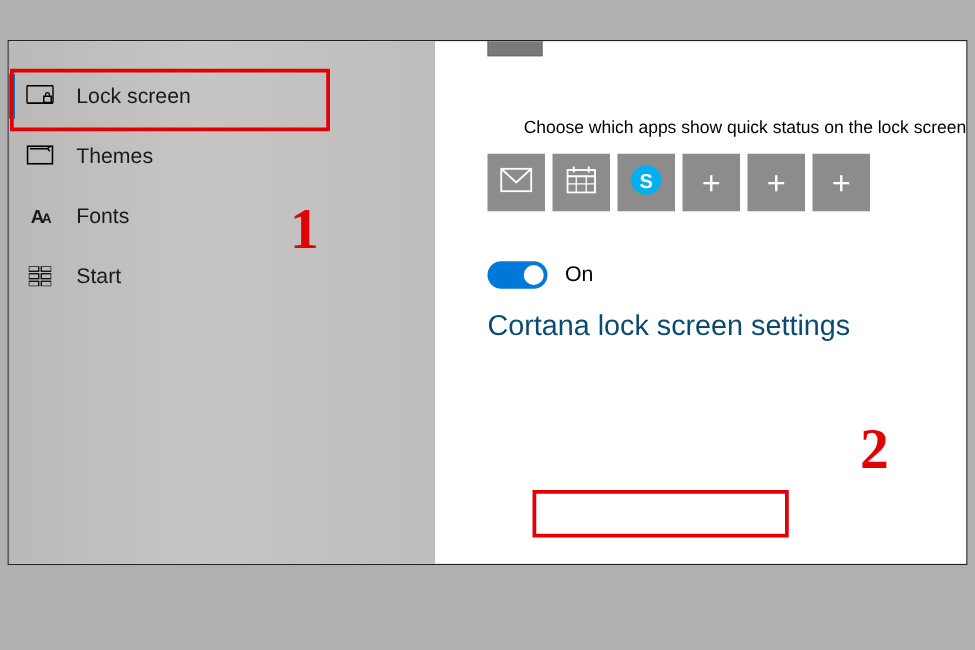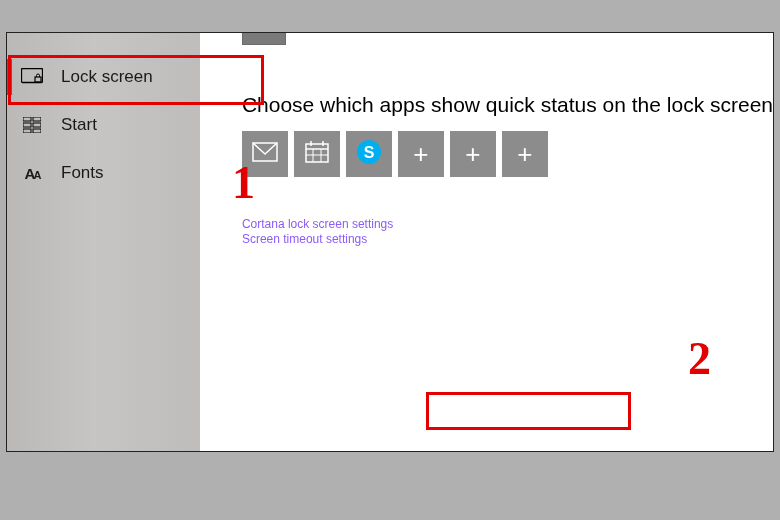--- a/index.html
+++ b/index.html
@@ -64,24 +64,25 @@
   .bg-placeholder {
     position: absolute;
     top: -18px;
     left: 42px;
     width: 44px;
     height: 30px;
     background: #7a7a7a;
     border: 1px solid #6b6b6b;
   }
   .section-label {
-    font-size: 21px;
+    font-size: 14px;
     color: #000;
     margin-bottom: 14px;
     white-space: nowrap;
+    margin-left: 29px;
   }
   .quick-status {
     margin-top: 60px;
   }
   .tiles {
     display: flex;
     gap: 6px;
     margin-bottom: 40px;
   }
   .tile {
@@ -120,22 +121,22 @@
     height: 16px;
     background: #fff;
     border-radius: 50%;
   }
   .toggle-label {
     font-size: 17px;
     color: #000;
   }
   .link {
     display: block;
-    color: #8b5cf6;
-    font-size: 12px;
+    color: #0c4a6e;
+    font-size: 23px;
     margin: 1px 0;
     cursor: pointer;
     white-space: nowrap;
   }
   .annot-box {
     position: absolute;
     border: 3px solid #e20000;
     pointer-events: none;
   }
   .annot-num {
@@ -158,40 +159,49 @@
       <span class="side-icon">
         <svg width="22" height="18" viewBox="0 0 22 18">
             <rect x="0.5" y="0.5" width="21" height="14" rx="1" fill="none" stroke="#000" stroke-width="1.3"></rect>
             <rect x="14" y="9" width="6" height="5" fill="none" stroke="#000" stroke-width="1.2"></rect>
             <path d="M15.5,9 v-1.5 a1.5,1.5 0 0 1 3,0 V9" fill="none" stroke="#000" stroke-width="1"></path>
           </svg>
       </span>
       <span>Lock screen</span>
     </div>
 
+    <div class="sidebar-item">
+      <span class="side-icon">
+        <svg width="22" height="18" viewBox="0 0 22 18">
+            <rect x="1" y="1" width="20" height="14" fill="none" stroke="#000" stroke-width="1.3"></rect>
+            <path d="M3,3 L17,3 M17,3 L19,1 M17,3 L19,5" stroke="#000" stroke-width="1.2" fill="none"></path>
+          </svg>
+      </span>
+      <span>Themes</span>
+    </div>
+
+    <div class="sidebar-item">
+      <span class="side-icon">
+        <span style="font-size:15px;font-weight:600;letter-spacing:-2px;">A<span style="font-size:11px;">A</span></span>
+      </span>
+      <span>Fonts</span>
+    </div>
 
     <div class="sidebar-item">
       <span class="side-icon">
         <svg width="18" height="16" viewBox="0 0 18 16">
             <rect x="0" y="0" width="8" height="4" stroke="#000" fill="none"></rect>
             <rect x="10" y="0" width="8" height="4" stroke="#000" fill="none"></rect>
             <rect x="0" y="6" width="8" height="4" stroke="#000" fill="none"></rect>
             <rect x="10" y="6" width="8" height="4" stroke="#000" fill="none"></rect>
             <rect x="0" y="12" width="8" height="4" stroke="#000" fill="none"></rect>
             <rect x="10" y="12" width="8" height="4" stroke="#000" fill="none"></rect>
           </svg>
       </span>
       <span>Start</span>
-    </div>
-
-    <div class="sidebar-item">
-      <span class="side-icon">
-        <span style="font-size:15px;font-weight:600;letter-spacing:-2px;">A<span style="font-size:11px;">A</span></span>
-      </span>
-      <span>Fonts</span>
     </div>
 
 
   </div>
 
   <div class="main">
 
     <div class="bg-placeholder"></div>
 
     <div class="quick-status">
@@ -233,23 +243,28 @@
         <div class="tile">
           <span class="plus">+</span>
         </div>
         <div class="tile">
           <span class="plus">+</span>
         </div>
       </div>
     </div>
 
 
+    <div class="toggle-row">
+      <div class="toggle">
+        <div class="knob"></div>
+      </div>
+      <span class="toggle-label">On</span>
+    </div>
 
     <a class="link">Cortana lock screen settings</a>
-    <a class="link">Screen timeout settings</a>
 
   </div>
 
 </div>
 
 <div class="annot-box" style="left:8px; top:55px; width:256px; height:50px;"></div>
 <div class="annot-num" style="left:232px; top:156px;">1</div>
 
 <div class="annot-box" style="left:426px; top:392px; width:205px; height:38px;"></div>
 <div class="annot-num" style="left:688px; top:332px;">2</div>

